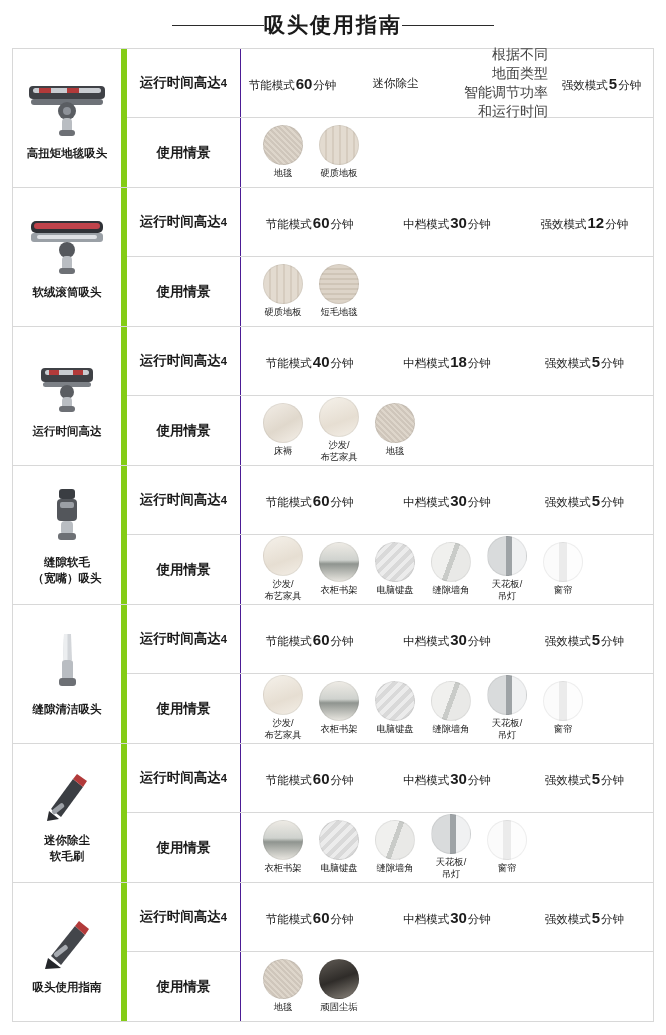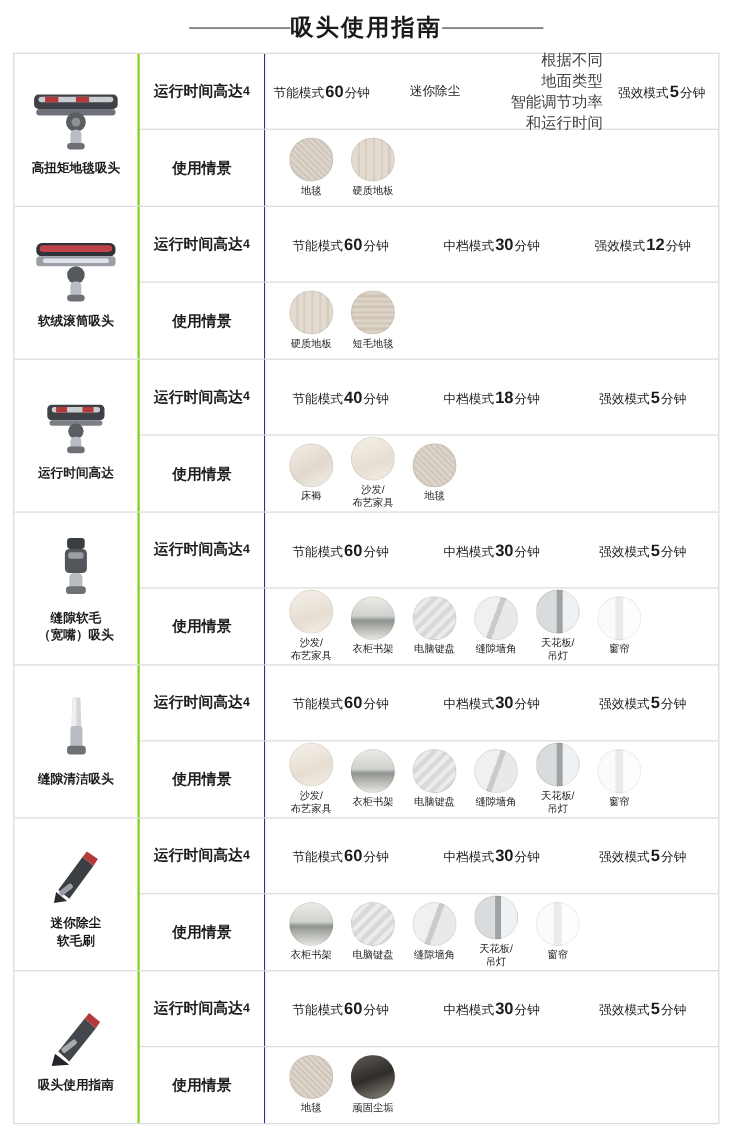--- a/index.html
+++ b/index.html
@@ -45,21 +45,21 @@
     border-bottom: none;
   }
   .row {
     display: flex;
     border-bottom: 1px solid #d8d8d8;
     min-height: 138px;
   }
   .cell-tool {
     width: 114px;
     flex: 0 0 114px;
-    border-right: 2px solid #84cc16;
+    border-right: 6px solid #84cc16;
     display: flex;
     flex-direction: column;
     align-items: center;
     justify-content: center;
     padding: 6px 2px;
   }
   .tool-img {
     height: 66px;
     width: 92px;
     display: flex;

